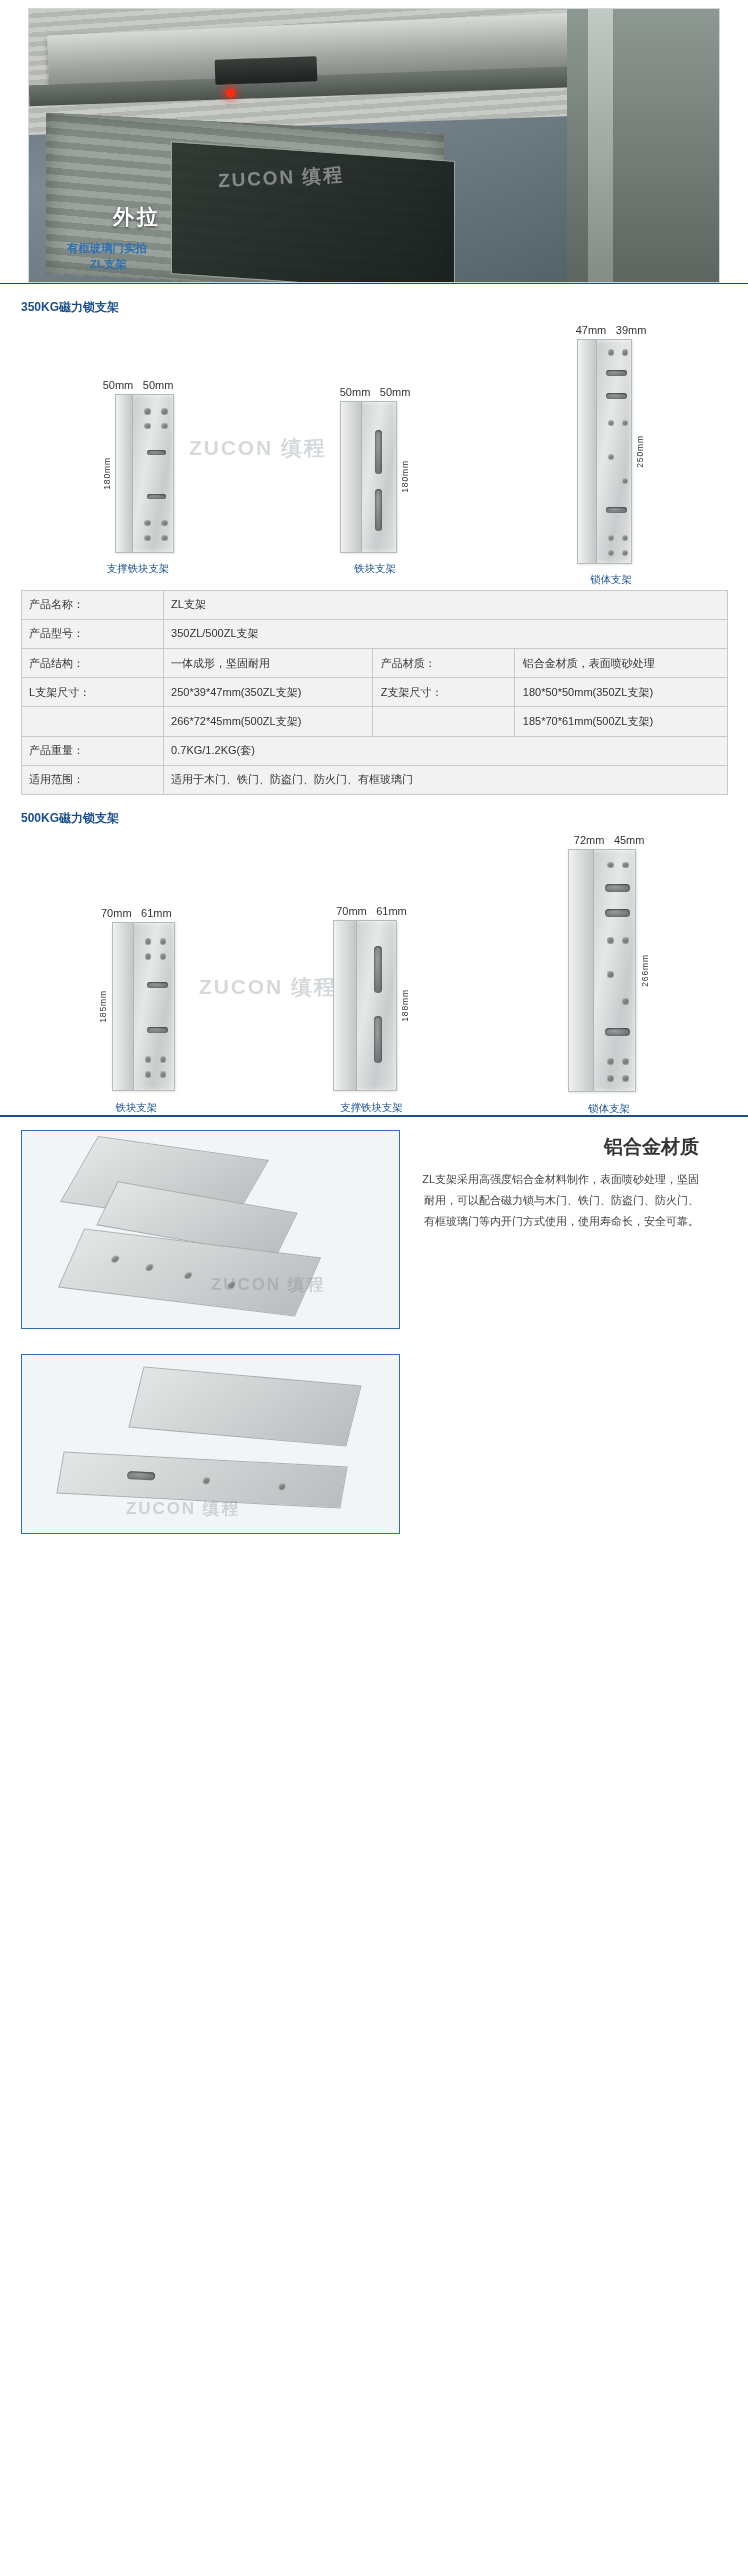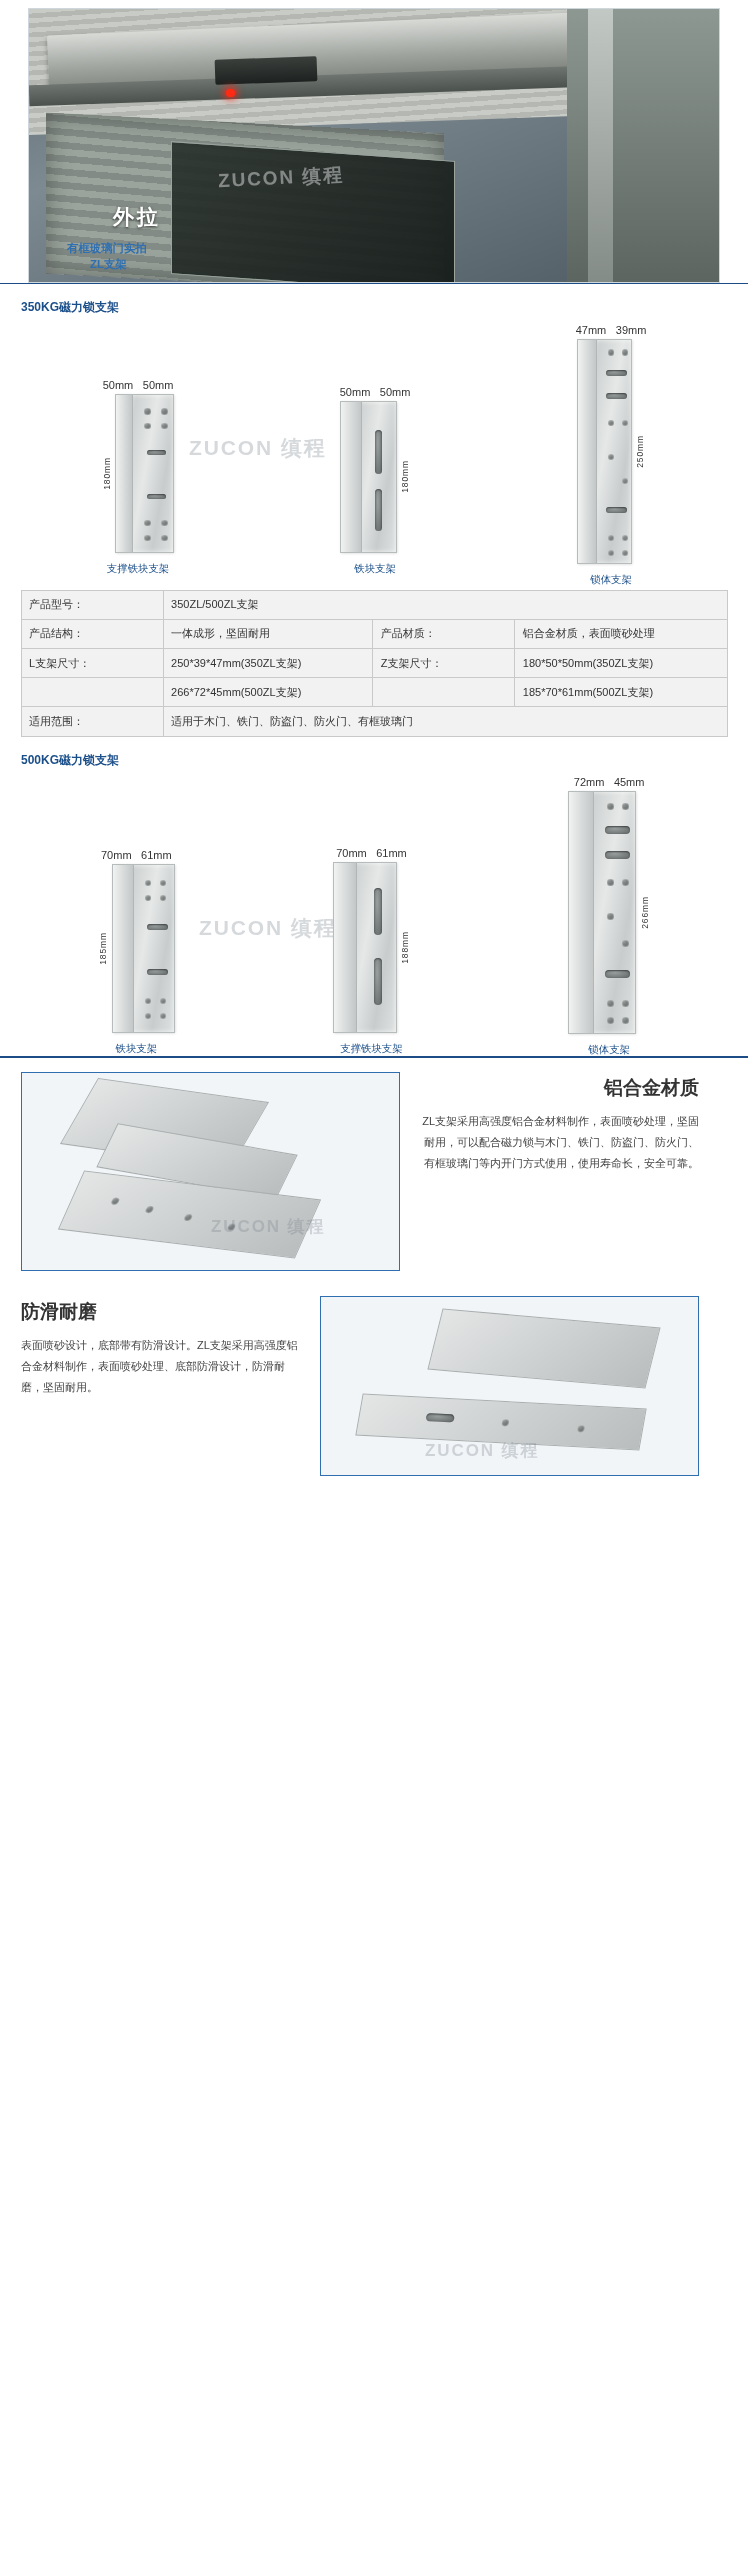--- a/index.html
+++ b/index.html
@@ -254,20 +254,24 @@
           <div class="hole" style="left:44px;top:210px;"></div>
         </div>
         <span class="sidedim right">250mm</span>
       </div>
       <div class="draw-cap">锁体支架</div>
     </div>
   </div>
 
   <table class="spec">
     <tbody>
+        <tr>
+      <td class="k">产品名称：</td>
+      <td colspan="3">ZL支架</td>
+    </tr>
     <tr>
       <td class="k">产品型号：</td>
       <td colspan="3">350ZL/500ZL支架</td>
     </tr>
     <tr>
       <td class="k">产品结构：</td>
       <td>一体成形，坚固耐用</td>
       <td class="k">产品材质：</td>
       <td>铝合金材质，表面喷砂处理</td>
     </tr>
@@ -275,20 +279,24 @@
       <td class="k">L支架尺寸：</td>
       <td>250*39*47mm(350ZL支架)</td>
       <td class="k">Z支架尺寸：</td>
       <td>180*50*50mm(350ZL支架)</td>
     </tr>
     <tr>
       <td class="k"></td>
       <td>266*72*45mm(500ZL支架)</td>
       <td class="k"></td>
       <td>185*70*61mm(500ZL支架)</td>
+    </tr>
+    <tr>
+      <td class="k">产品重量：</td>
+      <td colspan="3">0.7KG/1.2KG(套)</td>
     </tr>
     <tr>
       <td class="k">适用范围：</td>
       <td colspan="3">适用于木门、铁门、防盗门、防火门、有框玻璃门</td>
     </tr>
   </tbody>
     </table>
 
   <div class="sub-title">500KG磁力锁支架</div>
 
@@ -377,24 +385,20 @@
       </div>
       <div class="wm" style="left:189px;top:142px;font-size:17px;">ZUCON 缜程</div>
     </div>
     <div class="detail-text" style="width:284px;text-align:right;">
       <h3>铝合金材质</h3>
       <p>ZL支架采用高强度铝合金材料制作，表面喷砂处理，坚固耐用，可以配合磁力锁与木门、铁门、防盗门、防火门、有框玻璃门等内开门方式使用，使用寿命长，安全可靠。</p>
     </div>
   </div>
 
   <div class="detail-block" style="padding-top:25px;">
-    <div class="detail-text" style="width:284px;">
-      <h3>防滑耐磨</h3>
-      <p>表面喷砂设计，底部带有防滑设计。ZL支架采用高强度铝合金材料制作，表面喷砂处理、底部防滑设计，防滑耐磨，坚固耐用。</p>
-    </div>
     <div class="photo-box" style="width:379px;height:180px;">
       <div class="p3d-a" style="left:114px;top:21px;width:218px;height:61px;transform:skew(-14deg,5deg);"></div>
       <div class="p3d-a" style="left:38px;top:104px;width:284px;height:42px;transform:skew(-10deg,3deg);">
         <div class="slot" style="left:66px;top:15px;width:28px;height:7.6px;"></div>
         <div class="hole" style="left:142px;top:17px;"></div>
         <div class="hole" style="left:218px;top:19px;"></div>
       </div>
       <div class="wm" style="left:104px;top:142px;font-size:17px;">ZUCON 缜程</div>
     </div>
   </div>

